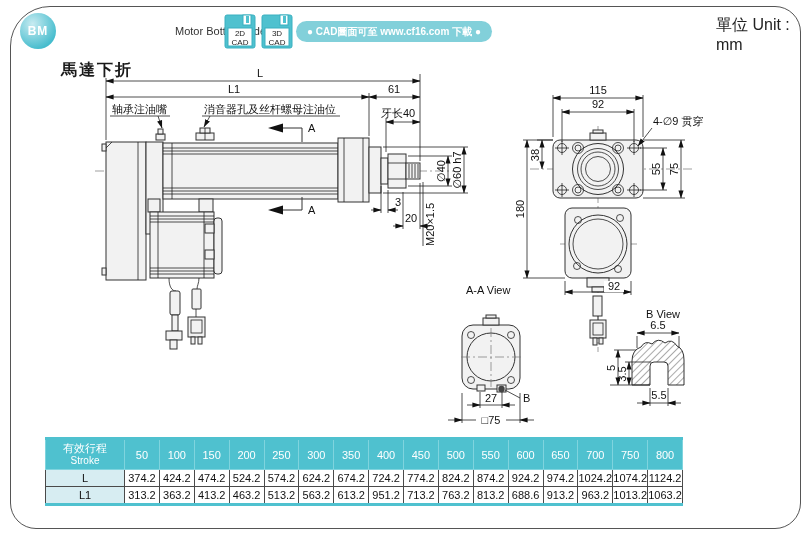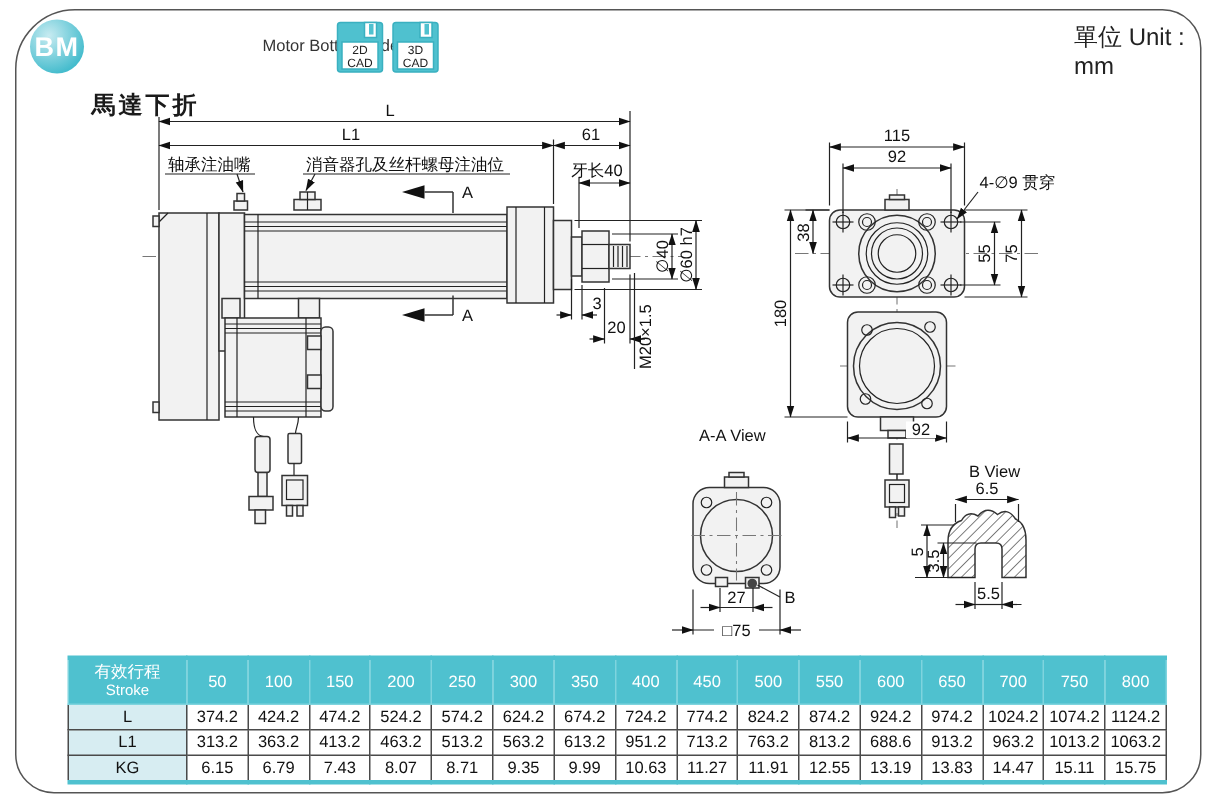--- a/index.html
+++ b/index.html
@@ -7,38 +7,38 @@
     --badge_dark:#45bccd; --badge_light:#c7ebf1; --line:#222;
   }
   html,body{margin:0;padding:0;background:#fff;}
   body{font-family:"Liberation Sans",sans-serif;}
   #page{position:relative;width:809px;height:537px;background:#fff;overflow:hidden;}
   #border-frame{position:absolute;left:10px;top:6px;width:789px;height:521px;
     border:1.5px solid #555;border-radius:40px 26px 26px 26px;pointer-events:none;}
   
   #bm-badge{position:absolute;left:20px;top:13px;width:36px;height:36px;border-radius:50%;
     background:radial-gradient(circle at 35% 30%, var(--badge_light,#c7ebf1), var(--badge_dark,#45bccd) 75%);
-    color:#fff;font-weight:bold;font-size:18px;line-height:36px;text-align:center;letter-spacing:1px;}
+    color:#fff;font-weight:bold;font-size:12px;line-height:36px;text-align:center;letter-spacing:1px;}
   #title-zh{position:absolute;left:61px;top:20px;font-size:16px;font-weight:bold;color:#1a1a1a;letter-spacing:2px;margin-top:40px;}
   #title-en{position:absolute;left:130px;top:25px;font-size:11px;color:#333;margin-left:45px;}
   .cad-icon{position:absolute;top:13px;width:32px;height:36px;}
   #cad-2d{left:224px;} #cad-3d{left:261px;}
   #banner{position:absolute;left:296px;top:21px;width:196px;height:21px;border-radius:11px;
     background:var(--banner,#82d0da);color:#fff;font-size:10px;font-weight:bold;line-height:21px;text-align:center;white-space:nowrap;}
   #unit-note{position:absolute;left:716px;top:15px;font-size:16px;color:#222;}
   
   #drawing{position:absolute;left:0;top:0;width:809px;height:537px;}
   .ln{stroke:#222;stroke-width:0.8;fill:none;}
   .lnT{stroke:#333;stroke-width:1;fill:none;}
   .pt{fill:#f2f2f2;stroke:#333;stroke-width:1;}
   .cl{stroke:#777;stroke-width:0.7;fill:none;stroke-dasharray:9 3 2 3;}
   .dt{font-family:"Liberation Sans",sans-serif;font-size:11px;fill:#111;}
   .arr{fill:#111;}
   
-  #stroke-table{position:absolute;left:45px;top:437px;width:733px;border-collapse:collapse;
+  #stroke-table{position:absolute;left:45px;top:437px;width:638px;border-collapse:collapse;
     border-top:3px solid var(--teal,#4fc1cf);border-bottom:3px solid var(--teal,#4fc1cf);
     font-size:11px;table-layout:fixed;padding-left:44px;}
   #stroke-table th,#stroke-table td{border:1px solid #4a4a4a;text-align:center;padding:0;height:16px;color:#111;}
   #stroke-table thead th{background:var(--teal,#4fc1cf);color:#fff;border:1px solid #7fd4de;height:29px;font-weight:normal;}
   #stroke-table th.lbl-head{width:78px;font-size:11px;line-height:1.2;}
   #stroke-table th.lbl-head .en{font-size:10px;}
   #stroke-table tbody th.row-label{background:var(--teal_light,#d7edf2);font-weight:normal;}
 </style>
 </head>
 <body>
@@ -66,20 +66,21 @@
     <g>
       <rect x="1" y="2" width="30" height="33" rx="2" style="fill:var(--teal,#4fc1cf)" stroke="#3ab0c0" stroke-width="1"></rect>
       <rect x="19" y="2" width="8" height="10" fill="#fff" stroke="#3ab0c0" stroke-width="1"></rect>
       <rect x="22" y="3" width="3" height="7" style="fill:var(--teal,#4fc1cf)"></rect>
       <rect x="4" y="15" width="24" height="18" fill="#fff" stroke="#3ab0c0" stroke-width="1"></rect>
     </g>
     <text x="16" y="23" text-anchor="middle" font-size="8" fill="#222">3D</text>
     <text x="16" y="31.5" text-anchor="middle" font-size="8" fill="#222">CAD</text>
   </svg>
 
+  <div id="banner">● CAD圖面可至 www.cf16.com 下載 ●</div>
   <div id="unit-note">單位 Unit : mm</div>
 
   <svg id="drawing" viewBox="0 0 809 537">
     <defs>
       <marker id="mA" viewBox="0 0 10 10" refX="9.5" refY="5" markerWidth="10" markerHeight="10" orient="auto-start-reverse">
         <path d="M0,1.8 L10,5 L0,8.2 z" fill="#111"></path>
       </marker>
       <pattern id="hatch" width="5" height="5" patternUnits="userSpaceOnUse" patternTransform="rotate(45)">
         <rect width="5" height="5" fill="#fff"></rect>
         <line x1="0" y1="0" x2="0" y2="5" stroke="#555" stroke-width="1"></line>
@@ -466,35 +467,16 @@
           <td>951.2</td>
           <td>713.2</td>
           <td>763.2</td>
           <td>813.2</td>
           <td>688.6</td>
           <td>913.2</td>
           <td>963.2</td>
           <td>1013.2</td>
           <td>1063.2</td>
         </tr>
-        <tr>
-          <th class="row-label">KG</th>
-          <td>6.15</td>
-          <td>6.79</td>
-          <td>7.43</td>
-          <td>8.07</td>
-          <td>8.71</td>
-          <td>9.35</td>
-          <td>9.99</td>
-          <td>10.63</td>
-          <td>11.27</td>
-          <td>11.91</td>
-          <td>12.55</td>
-          <td>13.19</td>
-          <td>13.83</td>
-          <td>14.47</td>
-          <td>15.11</td>
-          <td>15.75</td>
-        </tr>
       </tbody>
   </table>
 
 </div>
 
 </body></html>

